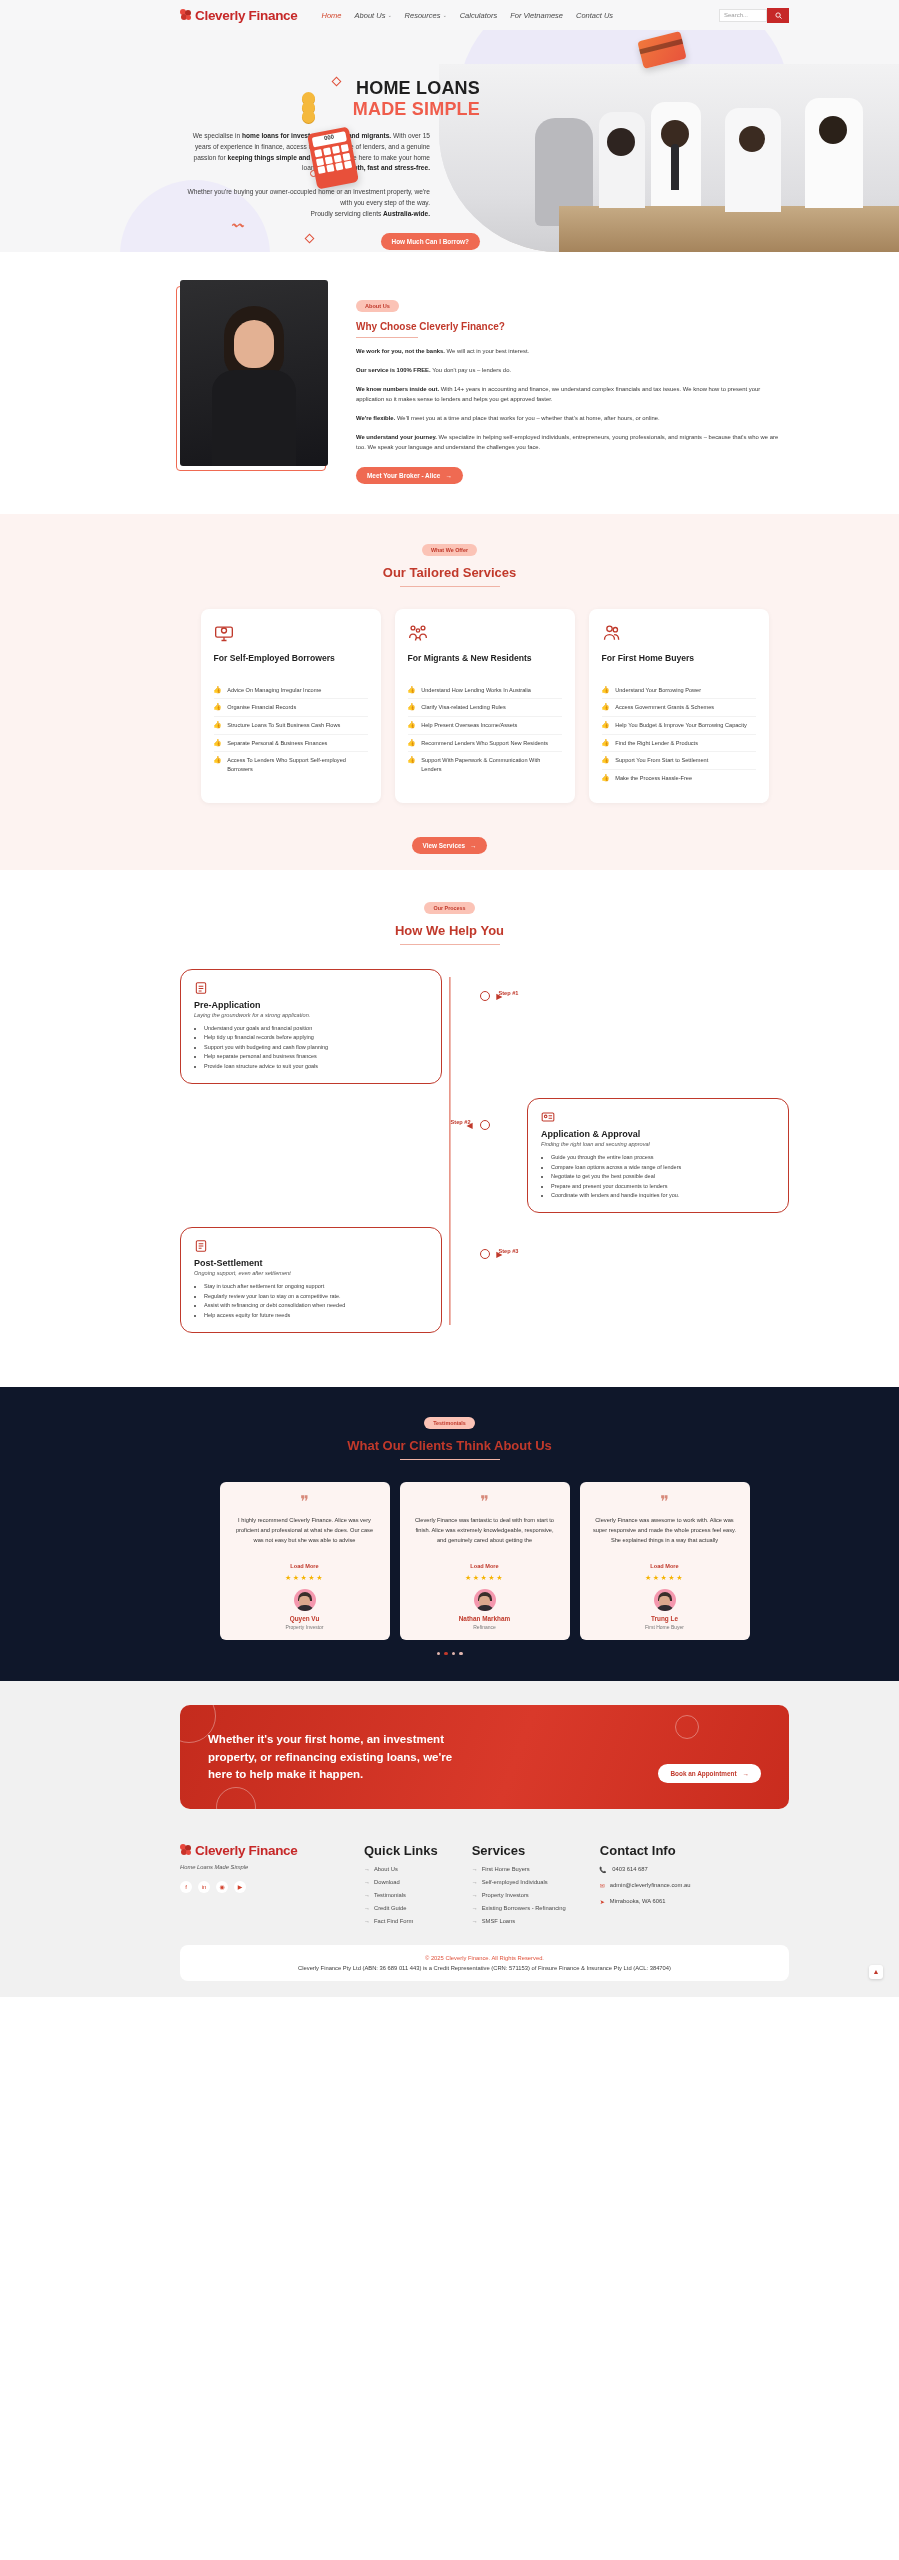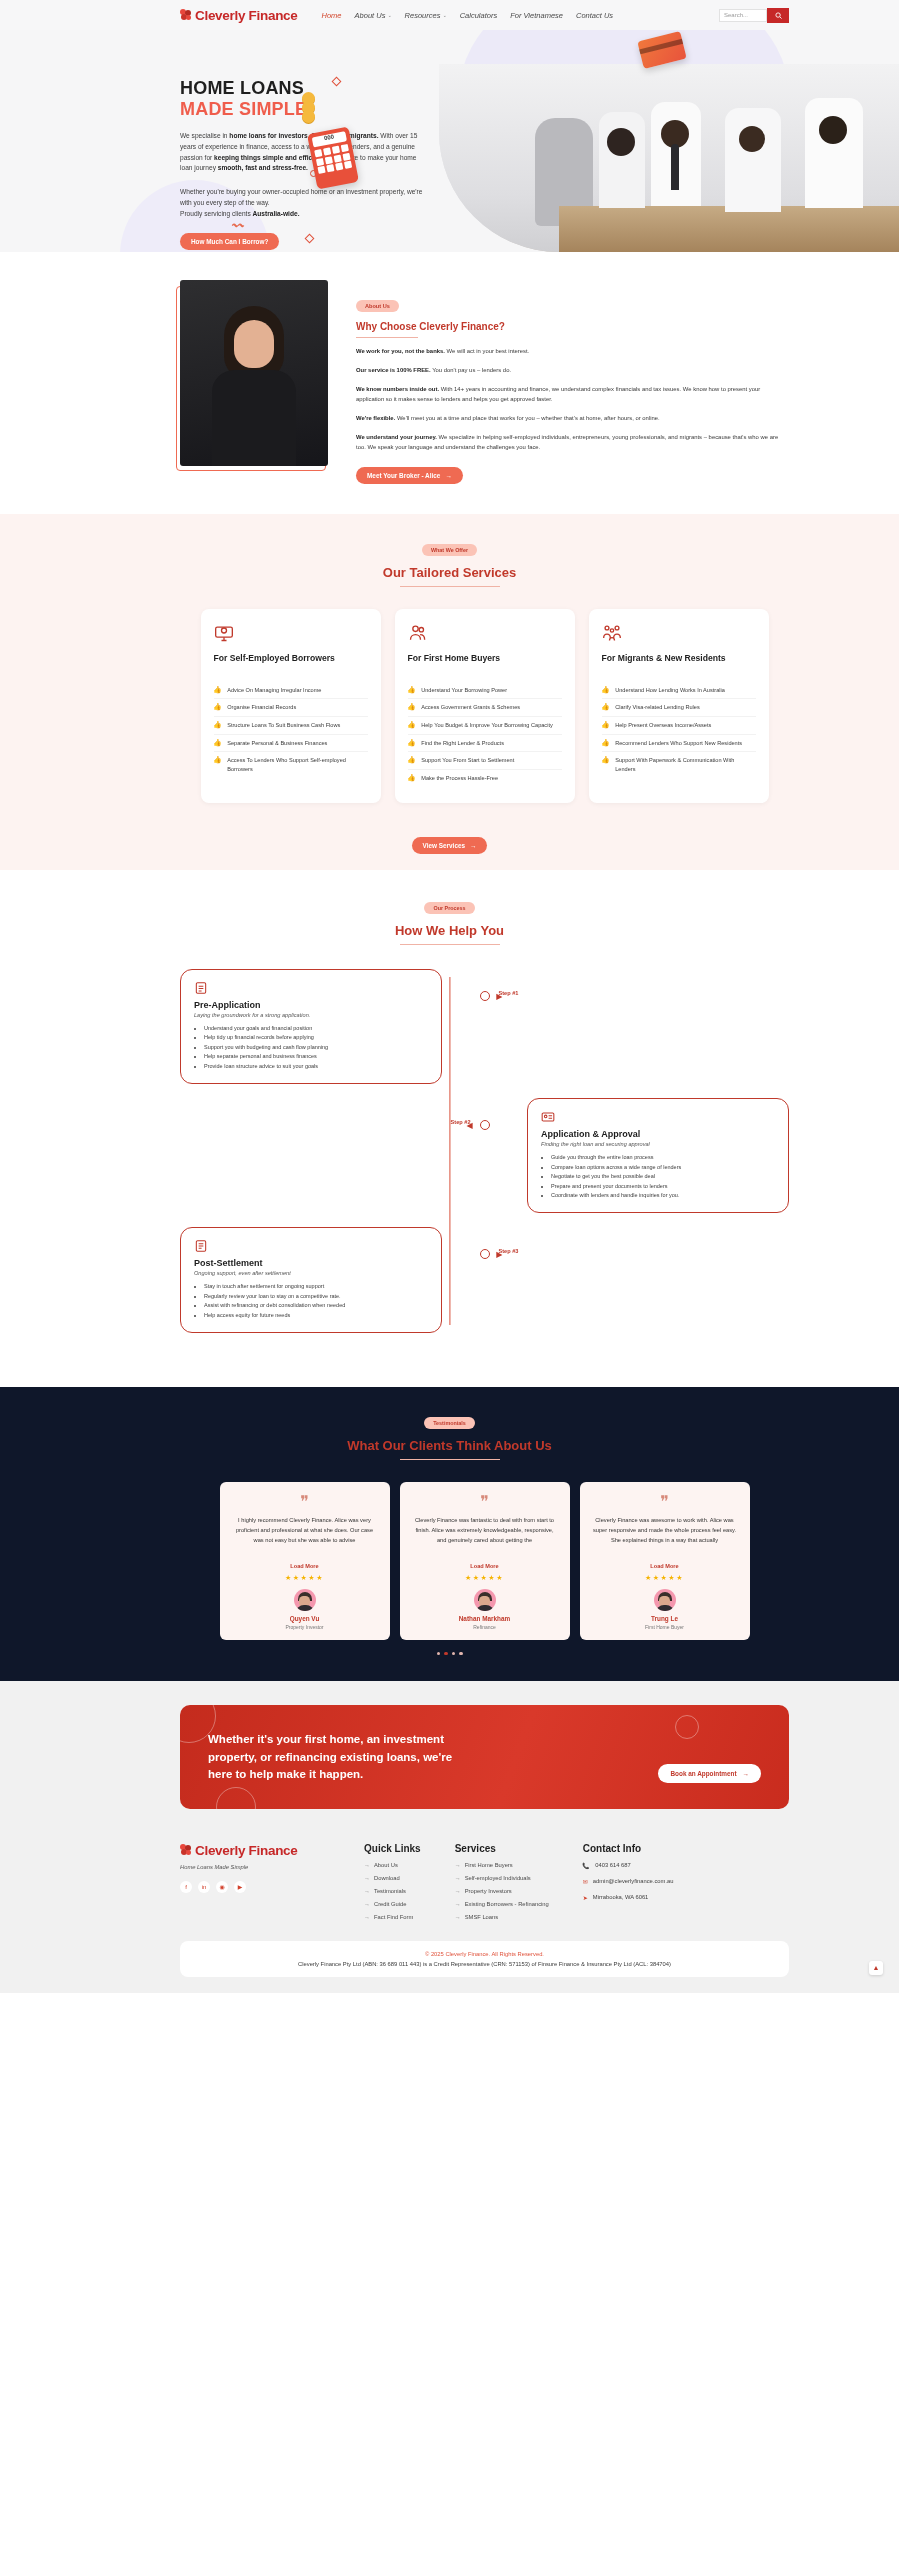--- a/index.html
+++ b/index.html
@@ -44,21 +44,21 @@
   
   .hero { position: relative; height: 222px; background: #f6f6f7; overflow: hidden; }
   .hero-blob {
     position: absolute; width: 330px; height: 250px; right: 110px; top: -60px;
     background: #eceaf8; border-radius: 50%;
   }
   .hero-blob2 {
     position: absolute; width: 150px; height: 150px; left: 120px; top: 150px;
     background: #eeecf9; border-radius: 50%;
   }
-  .hero-inner { position: relative; width: 832px; padding: 0 110px 0 180px; display: flex; z-index: 3; }
+  .hero-inner { position: relative; width: 832px; padding: 0 110px 0 180px; display: flex; z-index: 3; text-align: right; }
   .hero-left { width: 300px; padding-top: 48px; }
   .hero-h1 { font-size: 18px; font-weight: bold; color: #1f1f1f; letter-spacing: .2px; line-height: 1.18; }
   .hero-h1b { font-size: 18px; font-weight: bold; color: #ef5d4c; letter-spacing: .2px; line-height: 1.18; }
   .hero-p { font-size: 6.6px; line-height: 1.62; color: #3d3d3d; margin-top: 11px; width: 250px; }
   .hero-p b { font-weight: bold; color: #222; }
   .hero-p2 { margin-top: 13px; }
   .btn-primary {
     display: inline-flex; align-items: center; gap: 5px; background: #ef6a52; color: #fff;
     border-radius: 30px; padding: 5px 11px; font-size: 6.4px; font-weight: bold; margin-top: 14px;
   }
@@ -188,21 +188,21 @@
   .cta-btn { background:#fff; color:#c0392b; font-size:6.4px; font-weight:bold; border-radius:30px; padding:6px 12px; display:inline-flex; gap:6px; align-items:center; white-space:nowrap;}
   .cta-deco { position:absolute; border:1.2px solid rgba(255,255,255,.35); border-radius:50%; }
 
   
   .footer { background:#f1f1f1; padding: 8px 110px 16px 180px; }
   .foot-grid { display:flex; gap: 34px; }
   .foot-brand { width: 150px; }
   .foot-tag { font-size:5.8px; font-style:italic; color:#555; margin-top:6px; }
   .socials { display:flex; gap:6px; margin-top: 11px; }
   .socials a { width:12px;height:12px;border-radius:50%;background:#fff;display:flex;align-items:center;justify-content:center;color:#d2402b;font-size:6px; }
-  .foot-h { font-size:10px; font-weight:bold; color:#1f1f1f; margin-bottom: 8px; }
+  .foot-h { font-size:13px; font-weight:bold; color:#1f1f1f; margin-bottom: 8px; }
   .foot-li { font-size:5.8px; color:#4a4a4a; margin-bottom: 7px; display:flex; gap:4px; align-items:center; }
   .arrw { color:#8a8a8a; font-size:6px; }
   .ci { display:flex; gap:5px; align-items:center; font-size:5.8px; color:#3f3f3f; margin-bottom: 9px; }
   .ci .ic { color:#d2402b; font-size:6px; }
   .legal { background:#fff; border-radius:8px; margin-top: 14px; padding: 10px 14px; text-align:center; }
   .legal .l1 { font-size:5.8px; color:#3a3a3a; }
   .legal .l1 span { color:#e0533c; }
   .legal .l2 { font-size:5.8px; color:#3a3a3a; margin-top:4px; }
   .totop { position:absolute; right: 16px; bottom: 18px; width:14px;height:14px;background:#fff;border-radius:3px;display:flex;align-items:center;justify-content:center;color:#c0392b;font-size:7px;box-shadow:0 1px 3px rgba(0,0,0,.15); }
 </style>
@@ -381,55 +381,20 @@
               <span>Separate Personal &amp; Business Finances</span>
             </div>
             <div class="svc-item">
               <span class="thumb">👍</span>
               <span>Access To Lenders Who Support Self-employed Borrowers</span>
             </div>
           </div>
         </div>
         <div class="svc-card">
           <div class="svc-icon"><svg viewBox="0 0 24 24" fill="none" stroke="currentColor" stroke-width="1.6">
-              <circle cx="9" cy="7" r="3.2"></circle>
-              <circle cx="16" cy="8" r="2.6"></circle>
-              <path d="M3 20c0-3.6 2.7-6 6-6s6 2.4 6 6"></path>
-              <path d="M14.5 14c3.2 0 5.5 2.3 5.5 6"></path>
-            </svg></div>
-          <div class="svc-title">For First Home Buyers</div>
-          <div class="svc-list">
-            <div class="svc-item">
-              <span class="thumb">👍</span>
-              <span>Understand Your Borrowing Power</span>
-            </div>
-            <div class="svc-item">
-              <span class="thumb">👍</span>
-              <span>Access Government Grants &amp; Schemes</span>
-            </div>
-            <div class="svc-item">
-              <span class="thumb">👍</span>
-              <span>Help You Budget &amp; Improve Your Borrowing Capacity</span>
-            </div>
-            <div class="svc-item">
-              <span class="thumb">👍</span>
-              <span>Find the Right Lender &amp; Products</span>
-            </div>
-            <div class="svc-item">
-              <span class="thumb">👍</span>
-              <span>Support You From Start to Settlement</span>
-            </div>
-            <div class="svc-item">
-              <span class="thumb">👍</span>
-              <span>Make the Process Hassle-Free</span>
-            </div>
-          </div>
-        </div>
-        <div class="svc-card">
-          <div class="svc-icon"><svg viewBox="0 0 24 24" fill="none" stroke="currentColor" stroke-width="1.6">
               <circle cx="6" cy="6" r="2.3"></circle>
               <circle cx="18" cy="6" r="2.3"></circle>
               <circle cx="12" cy="9" r="2"></circle>
               <path d="M2 18c0-2.8 1.8-4.6 4-4.6s4 1.8 4 4.6"></path>
               <path d="M14 18c0-2.8 1.8-4.6 4-4.6s4 1.8 4 4.6"></path>
               <path d="M9 21c0-2 1.3-3.4 3-3.4S15 19 15 21"></path>
             </svg></div>
           <div class="svc-title">For Migrants &amp; New Residents</div>
           <div class="svc-list">
             <div class="svc-item">
@@ -444,20 +409,55 @@
               <span class="thumb">👍</span>
               <span>Help Present Overseas Income/Assets</span>
             </div>
             <div class="svc-item">
               <span class="thumb">👍</span>
               <span>Recommend Lenders Who Support New Residents</span>
             </div>
             <div class="svc-item">
               <span class="thumb">👍</span>
               <span>Support With Paperwork &amp; Communication With Lenders</span>
+            </div>
+          </div>
+        </div>
+        <div class="svc-card">
+          <div class="svc-icon"><svg viewBox="0 0 24 24" fill="none" stroke="currentColor" stroke-width="1.6">
+              <circle cx="9" cy="7" r="3.2"></circle>
+              <circle cx="16" cy="8" r="2.6"></circle>
+              <path d="M3 20c0-3.6 2.7-6 6-6s6 2.4 6 6"></path>
+              <path d="M14.5 14c3.2 0 5.5 2.3 5.5 6"></path>
+            </svg></div>
+          <div class="svc-title">For First Home Buyers</div>
+          <div class="svc-list">
+            <div class="svc-item">
+              <span class="thumb">👍</span>
+              <span>Understand Your Borrowing Power</span>
+            </div>
+            <div class="svc-item">
+              <span class="thumb">👍</span>
+              <span>Access Government Grants &amp; Schemes</span>
+            </div>
+            <div class="svc-item">
+              <span class="thumb">👍</span>
+              <span>Help You Budget &amp; Improve Your Borrowing Capacity</span>
+            </div>
+            <div class="svc-item">
+              <span class="thumb">👍</span>
+              <span>Find the Right Lender &amp; Products</span>
+            </div>
+            <div class="svc-item">
+              <span class="thumb">👍</span>
+              <span>Support You From Start to Settlement</span>
+            </div>
+            <div class="svc-item">
+              <span class="thumb">👍</span>
+              <span>Make the Process Hassle-Free</span>
             </div>
           </div>
         </div>
       </div>
     <div class="view-services">
       <a class="btn-primary">
         <span>View Services</span>
         <span>→</span>
       </a>
     </div>

